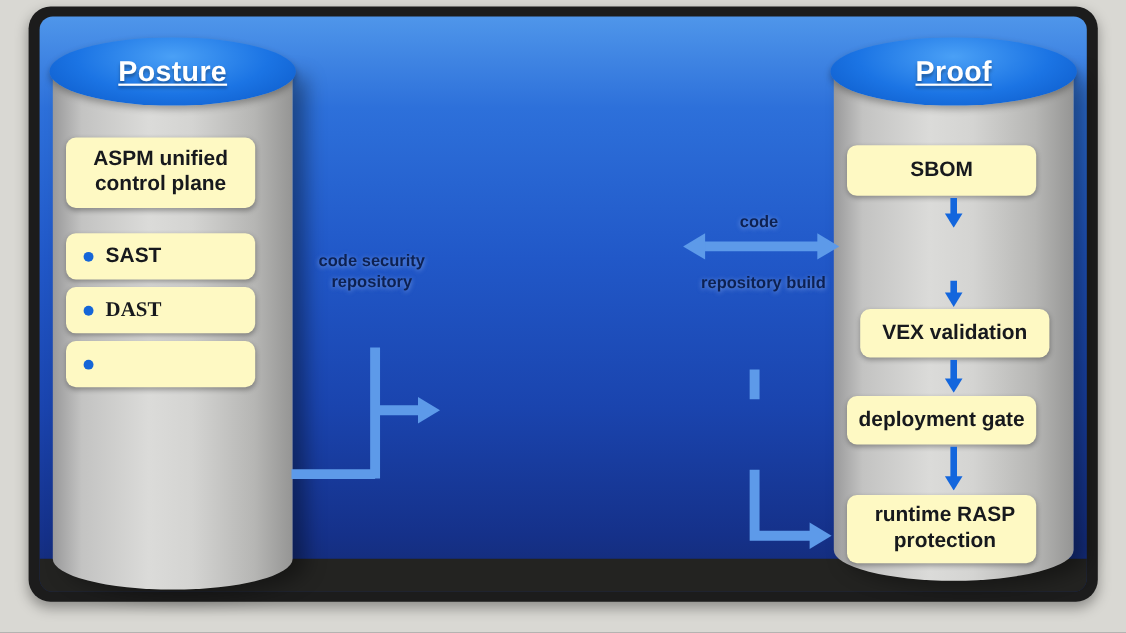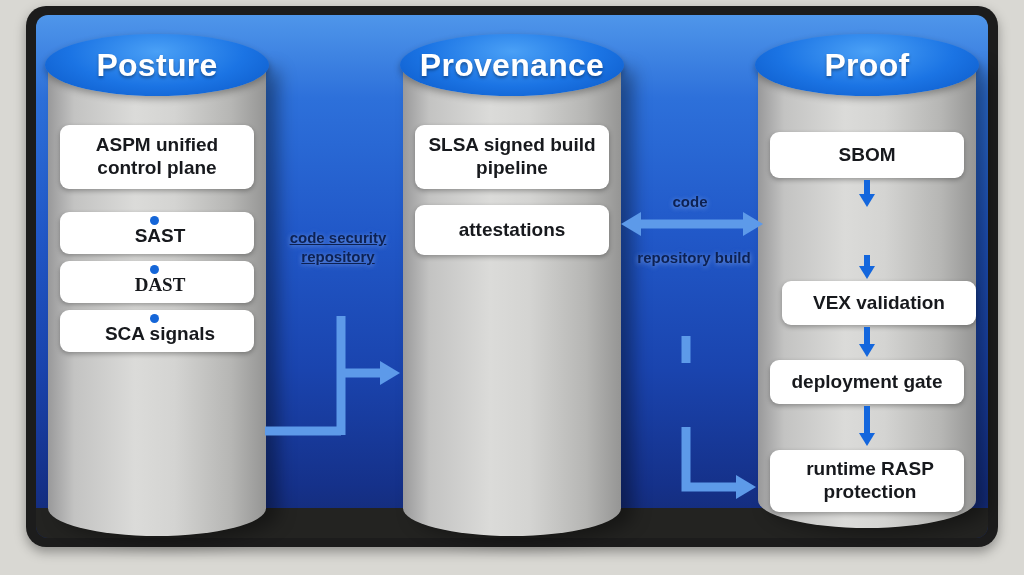--- a/index.html
+++ b/index.html
@@ -38,34 +38,34 @@
     box-shadow:12px 5px 18px rgba(0,0,0,0.38);
   }
   .cyl-top {
     position:absolute; left:-3px; top:0; width:224px; height:62px;
     border-radius:50%;
     background:radial-gradient(ellipse at 50% 28%, #4aa0f6 0%, #1b74e4 55%, #0a57c6 100%);
     box-shadow:0 3px 7px rgba(0,0,0,0.3);
     display:flex; align-items:center; justify-content:center;
   }
   .cyl-title {
-    color:#ffffff; font-size:32px; font-weight:700;
-    text-shadow:0 2px 3px rgba(0,0,0,0.35); letter-spacing:0.3px;
+    color:#ffffff; font-size:26px; font-weight:700;
+    text-shadow:0 2px 3px rgba(0,0,0,0.35); letter-spacing:0.3px;text-decoration:underline;
   }
 
   
   .panel {
-    position:absolute; left:12px; width:194px;
-    background:#ffffff; border-radius:9px;
+    position:absolute; left:12px; width:172px;
+    background:#fef9c3; border-radius:9px;
     box-shadow:0 2px 5px rgba(0,0,0,0.3);
     color:#17191d; font-weight:700; font-size:19px; line-height:1.2;
     display:flex; align-items:center; justify-content:center;
     text-align:center; padding:4px 10px;
   }
-  .panel.bullet { justify-content:flex-start; text-align:right; padding-left:16px;flex-direction:column; }
+  .panel.bullet { justify-content:flex-start; text-align:right; padding-left:16px; }
   .dot {
     width:9px; height:9px; border-radius:50%;
     background:#1566d8; margin-right:11px; flex:0 0 auto;
   }
 
   
   #p-main   { top:91px;  height:64px; }
   #p-b0     { top:178px; height:42px; }
   #p-b1     { top:227px; height:42px;font-family:Liberation Serif, serif; }
   #p-b2     { top:276px; height:42px; }
@@ -86,21 +86,21 @@
   #f-a1 { top:221px; }
   #f-a2 { top:293px; }
   #f-a3 { top:372px; }
 
   
   .conn-label {
     position:absolute; text-align:center;
     color:#0d2152; font-weight:700; font-size:15px; line-height:1.28;
     text-shadow:0 1px 5px rgba(190,215,255,0.55);
   }
-  #lbl-csr    { left:282px; top:228px; width:112px;text-decoration:underline; }
+  #lbl-csr    { left:282px; top:228px; width:112px; }
   #lbl-code   { left:640px; top:192px; width:100px; }
   #lbl-repo   { left:633px; top:248px; width:122px; }
   #lbl-secure { left:650px; top:368px; width:92px;  }
 
   .overlay {
     position:absolute; left:0; top:0; width:1024px; height:575px;
     pointer-events:none;
   }
 </style>
 </head>
@@ -123,32 +123,23 @@
     <div class="panel bullet" id="p-b0">
       <span class="dot"></span>
       <span>SAST</span>
     </div>
     <div class="panel bullet" id="p-b1">
       <span class="dot"></span>
       <span>DAST</span>
     </div>
     <div class="panel bullet" id="p-b2">
       <span class="dot"></span>
-      <span>SCA signals</span>
     </div>
   </div>
 
-  <div class="cyl" id="cyl-provenance">
-    <div class="cyl-body"></div>
-    <div class="cyl-top">
-      <span class="cyl-title">Provenance</span>
-    </div>
-    <div class="panel" id="v-box0">SLSA signed build pipeline</div>
-    <div class="panel" id="v-box1">attestations</div>
-  </div>
 
   <div class="cyl" id="cyl-proof">
     <div class="cyl-body"></div>
     <div class="cyl-top">
       <span class="cyl-title">Proof</span>
     </div>
     <div class="panel" id="f-box0">SBOM</div>
     <svg class="varrow" id="f-a0" width="20" height="27" viewBox="0 0 20 27">
       <line x1="10" y1="0" x2="10" y2="15" stroke="#1366dd" stroke-width="6"></line>
       <polygon points="2,14 18,14 10,27" fill="#1366dd"></polygon>

